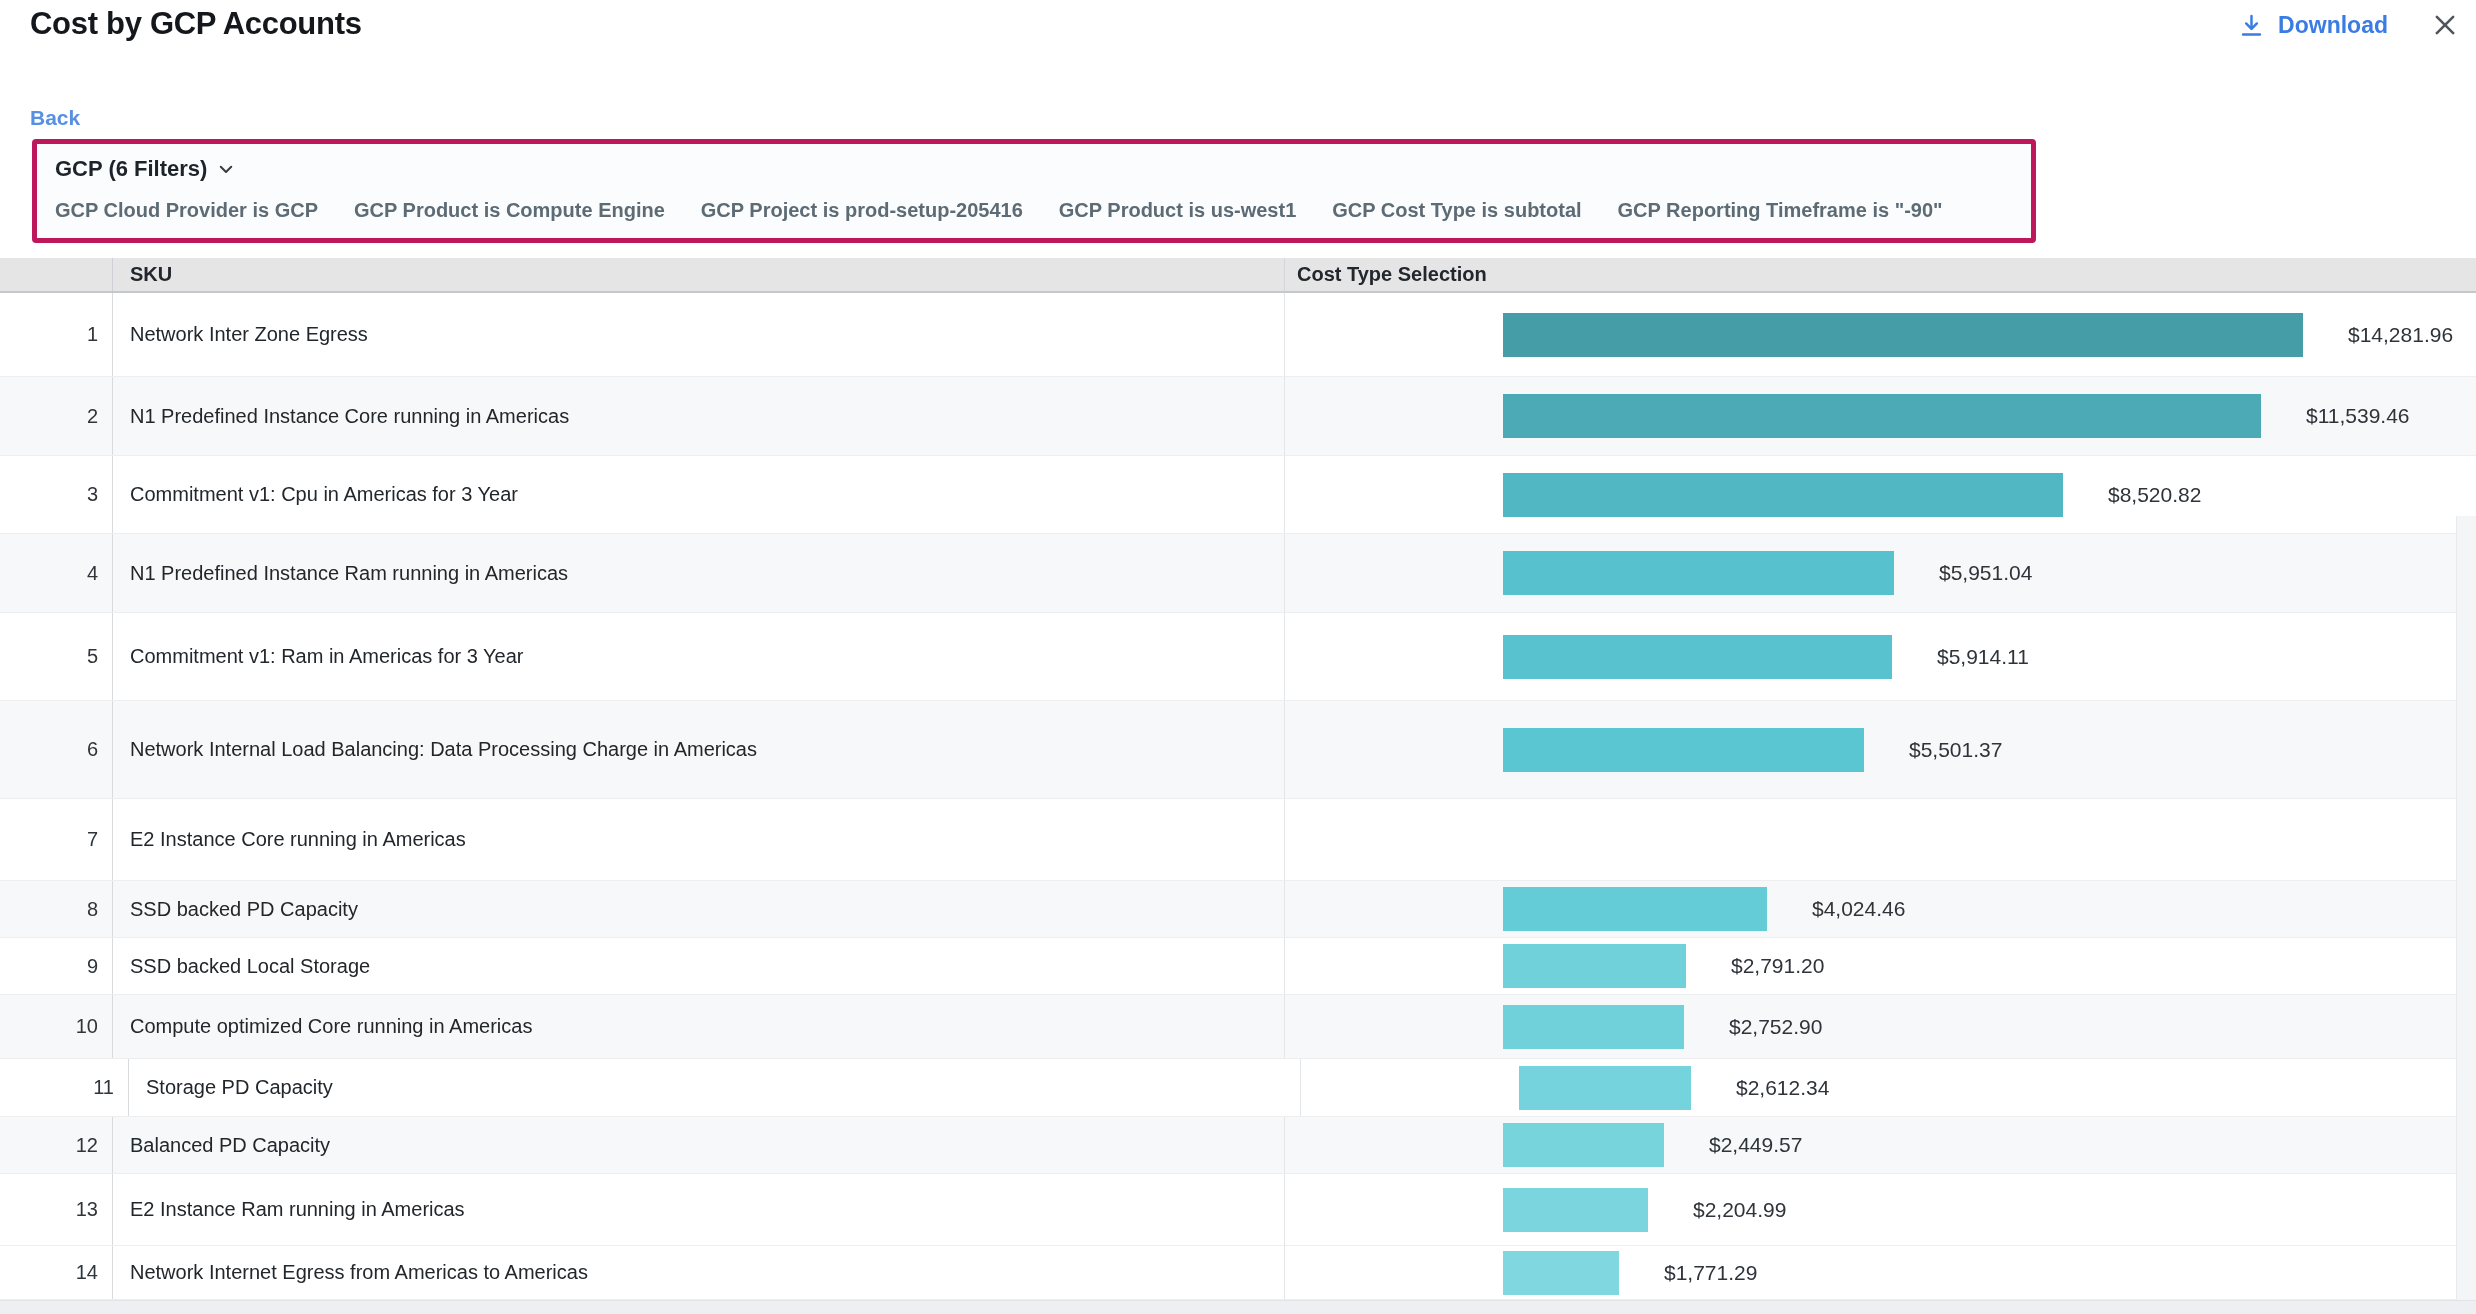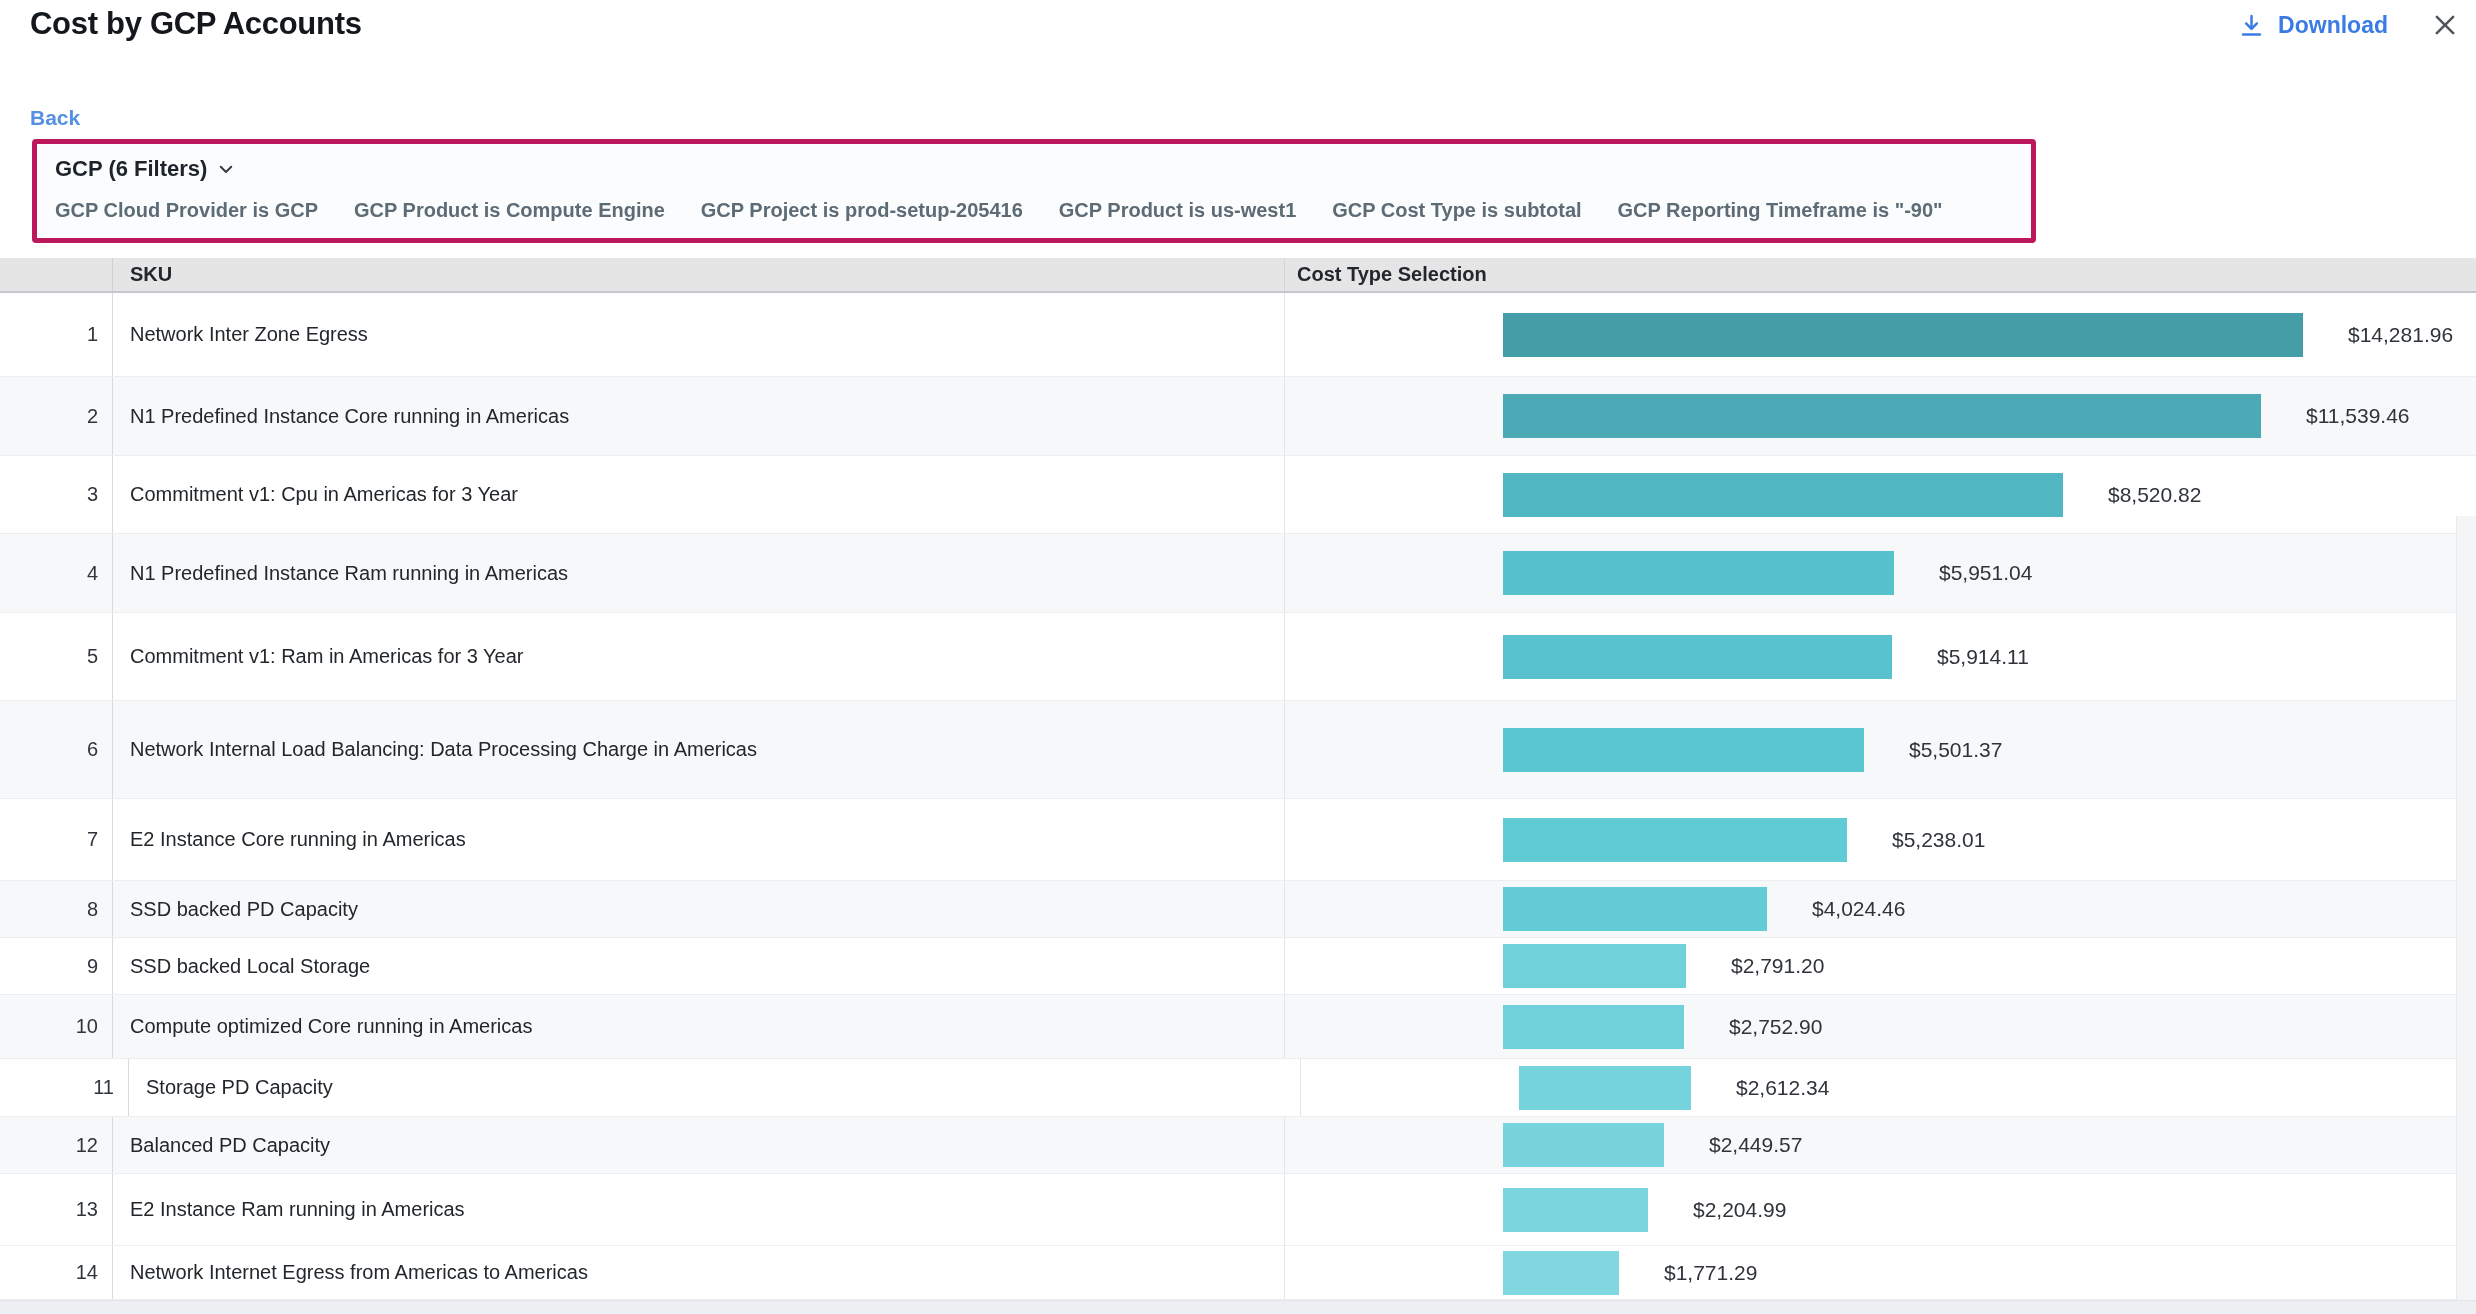--- a/index.html
+++ b/index.html
@@ -151,24 +151,20 @@
           <div class="cell-num">6</div>
           <div class="cell-sku">Network Internal Load Balancing: Data Processing Charge in Americas</div>
           <div class="cell-bar">
             <div class="bar" style="width: 361px; background: rgb(90, 198, 210);"></div>
             <div class="bar-value">$5,501.37</div>
           </div>
         </div>
         <div class="trow" style="height: 82px;">
           <div class="cell-num">7</div>
           <div class="cell-sku">E2 Instance Core running in Americas</div>
-          <div class="cell-bar">
-            <div class="bar" style="width: 344px; background: rgb(96, 202, 213);"></div>
-            <div class="bar-value">$5,238.01</div>
-          </div>
         </div>
         <div class="trow shaded" style="height: 57px;">
           <div class="cell-num">8</div>
           <div class="cell-sku">SSD backed PD Capacity</div>
           <div class="cell-bar">
             <div class="bar" style="width: 264px; background: rgb(99, 204, 215);"></div>
             <div class="bar-value">$4,024.46</div>
           </div>
         </div>
         <div class="trow" style="height: 57px;">

